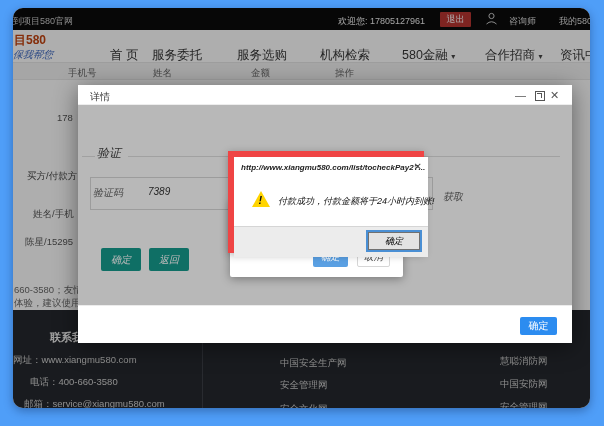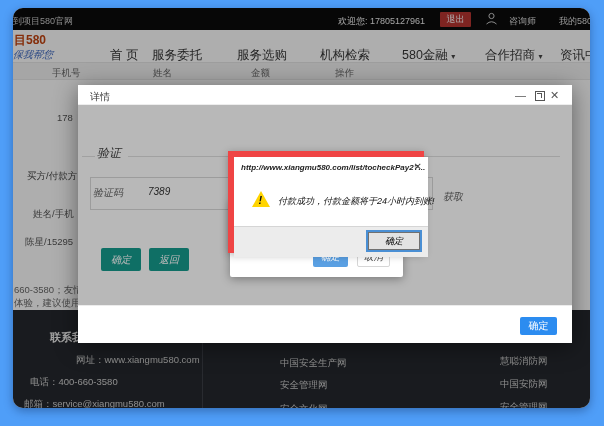--- a/index.html
+++ b/index.html
@@ -106,36 +106,36 @@
     <span class="abs nav-item" style="left:97px;">首 页</span>
     <span class="abs nav-item" style="left:139px;">服务委托</span>
     <span class="abs nav-item" style="left:224px;">服务选购</span>
     <span class="abs nav-item" style="left:307px;">机构检索</span>
     <span class="abs nav-item" style="left:389px;"><span>580金融</span> <span class="caret">▾</span></span>
     <span class="abs nav-item" style="left:472px;"><span>合作招商</span> <span class="caret">▾</span></span>
     <span class="abs nav-item" style="left:547px;">资讯中心</span>
   </div>
 
   <div id="thead" class="abs">
-    <span class="abs th" style="left:39px;text-align:center;">手机号</span>
+    <span class="abs th" style="left:55px;text-align:center;">手机号</span>
     <span class="abs th" style="left:140px;">姓名</span>
     <span class="abs th" style="left:238px;">金额</span>
     <span class="abs th" style="left:322px;text-align:center;">操作</span>
   </div>
 
   <span class="abs frag" style="left:44px;top:104px;">178</span>
   <span class="abs frag" style="left:14px;top:162px;color:#444;">买方/付款方</span>
   <span class="abs frag" style="left:20px;top:200px;">姓名/手机</span>
   <span class="abs frag" style="left:12px;top:228px;">陈星/15295</span>
   <span class="abs frag" style="left:1px;top:276px;color:#666;">660-3580；友情</span>
   <span class="abs frag" style="left:1px;top:289px;color:#666;">体验，建议使用</span>
 
   <div id="site-footer" class="abs">
     <span class="abs h" style="left:17px;top:20px;">联系我们</span>
-    <span class="abs r" style="left:16px;top:44px;padding-left:47px;">网址：www.xiangmu580.com</span>
+    <span class="abs r" style="left:0;top:44px;">网址：www.xiangmu580.com</span>
     <span class="abs r" style="left:17px;top:66px;">电话：400-660-3580</span>
     <span class="abs r" style="left:11px;top:88px;">邮箱：service@xiangmu580.com</span>
     <div id="footer-divider" class="abs"></div>
     <span class="abs r" style="left:267px;top:47px;">中国安全生产网</span>
     <span class="abs r" style="left:267px;top:69px;">安全管理网</span>
     <span class="abs r" style="left:267px;top:93px;">安全文化网</span>
     <span class="abs r" style="left:487px;top:45px;">慧聪消防网</span>
     <span class="abs r" style="left:487px;top:68px;">中国安防网</span>
     <span class="abs r" style="left:487px;top:91px;">安全管理网</span>
   </div>

